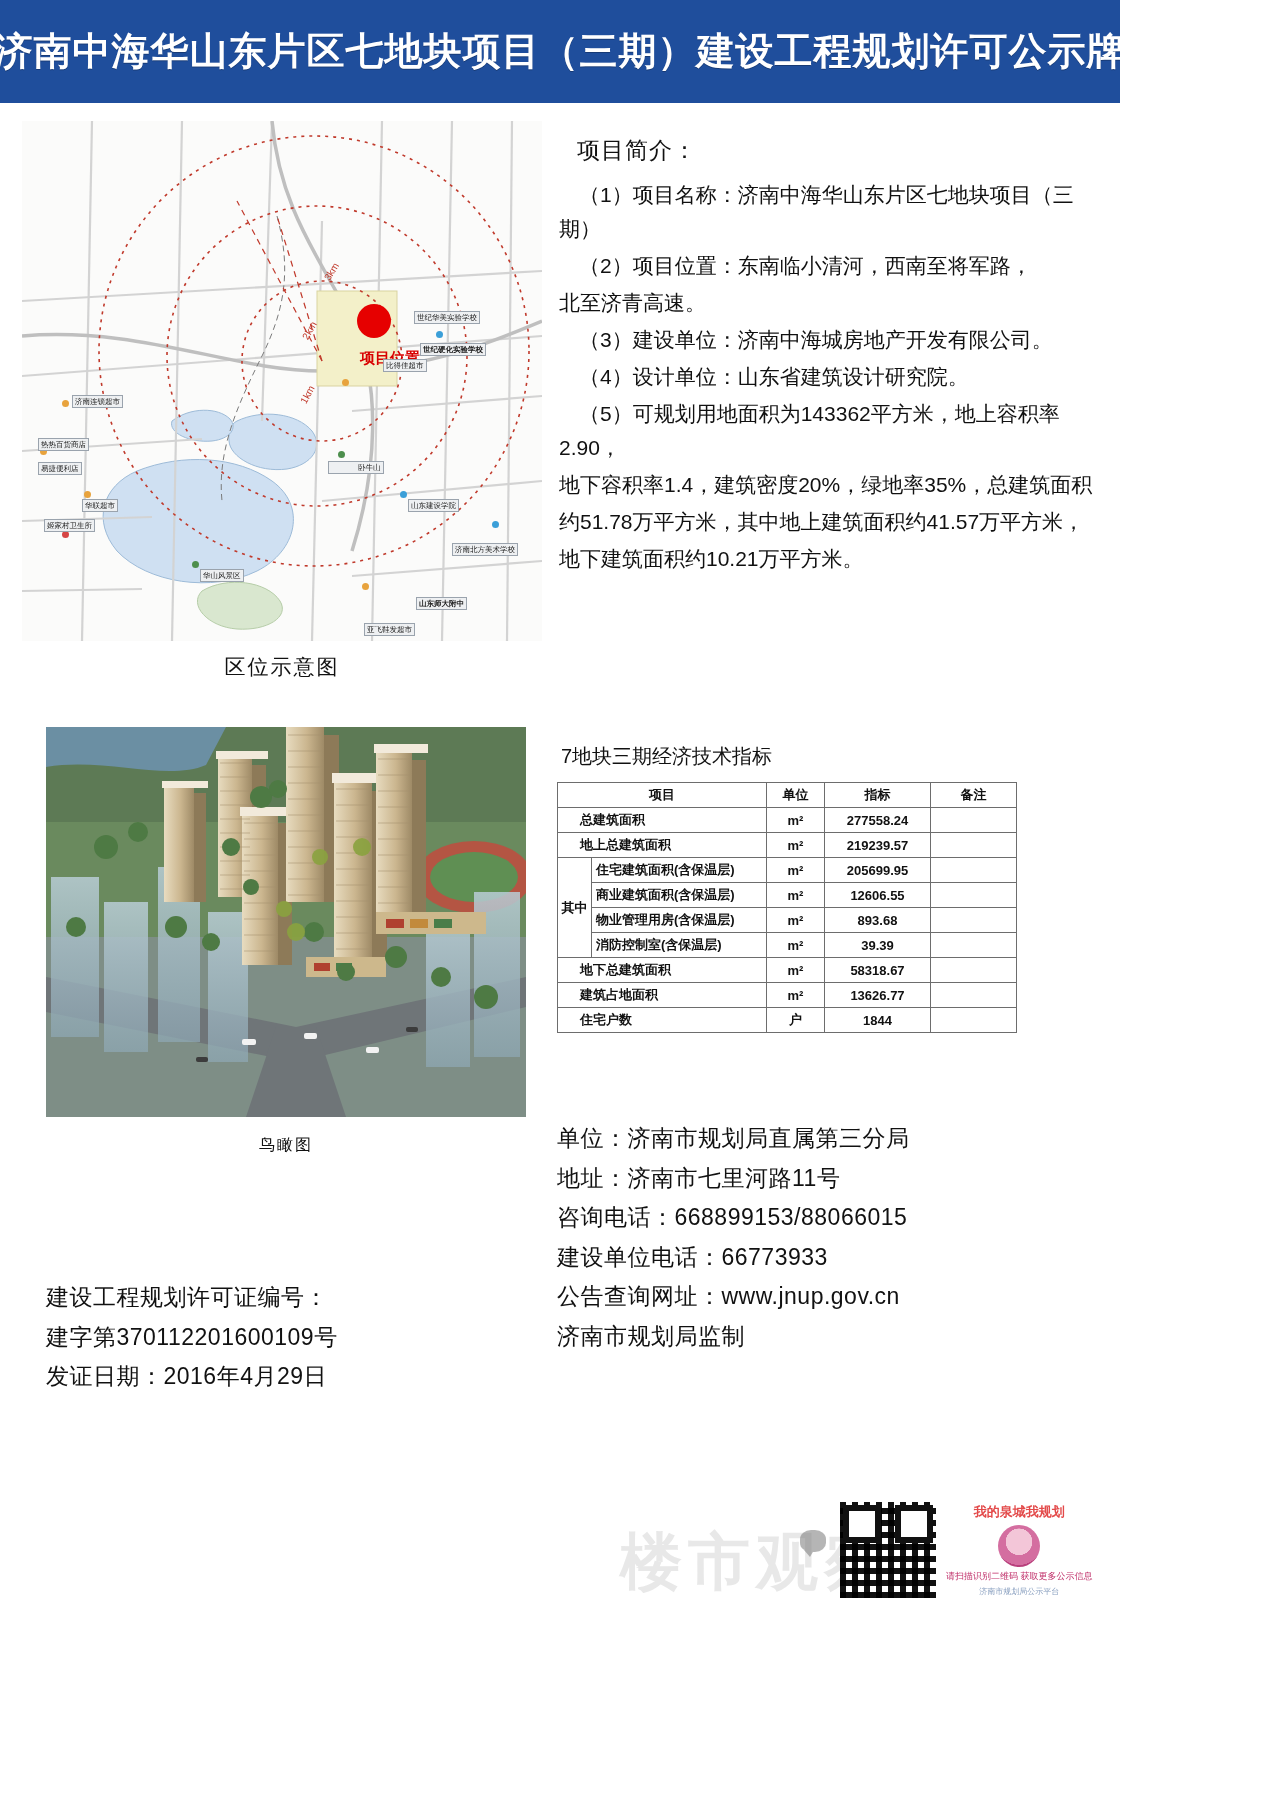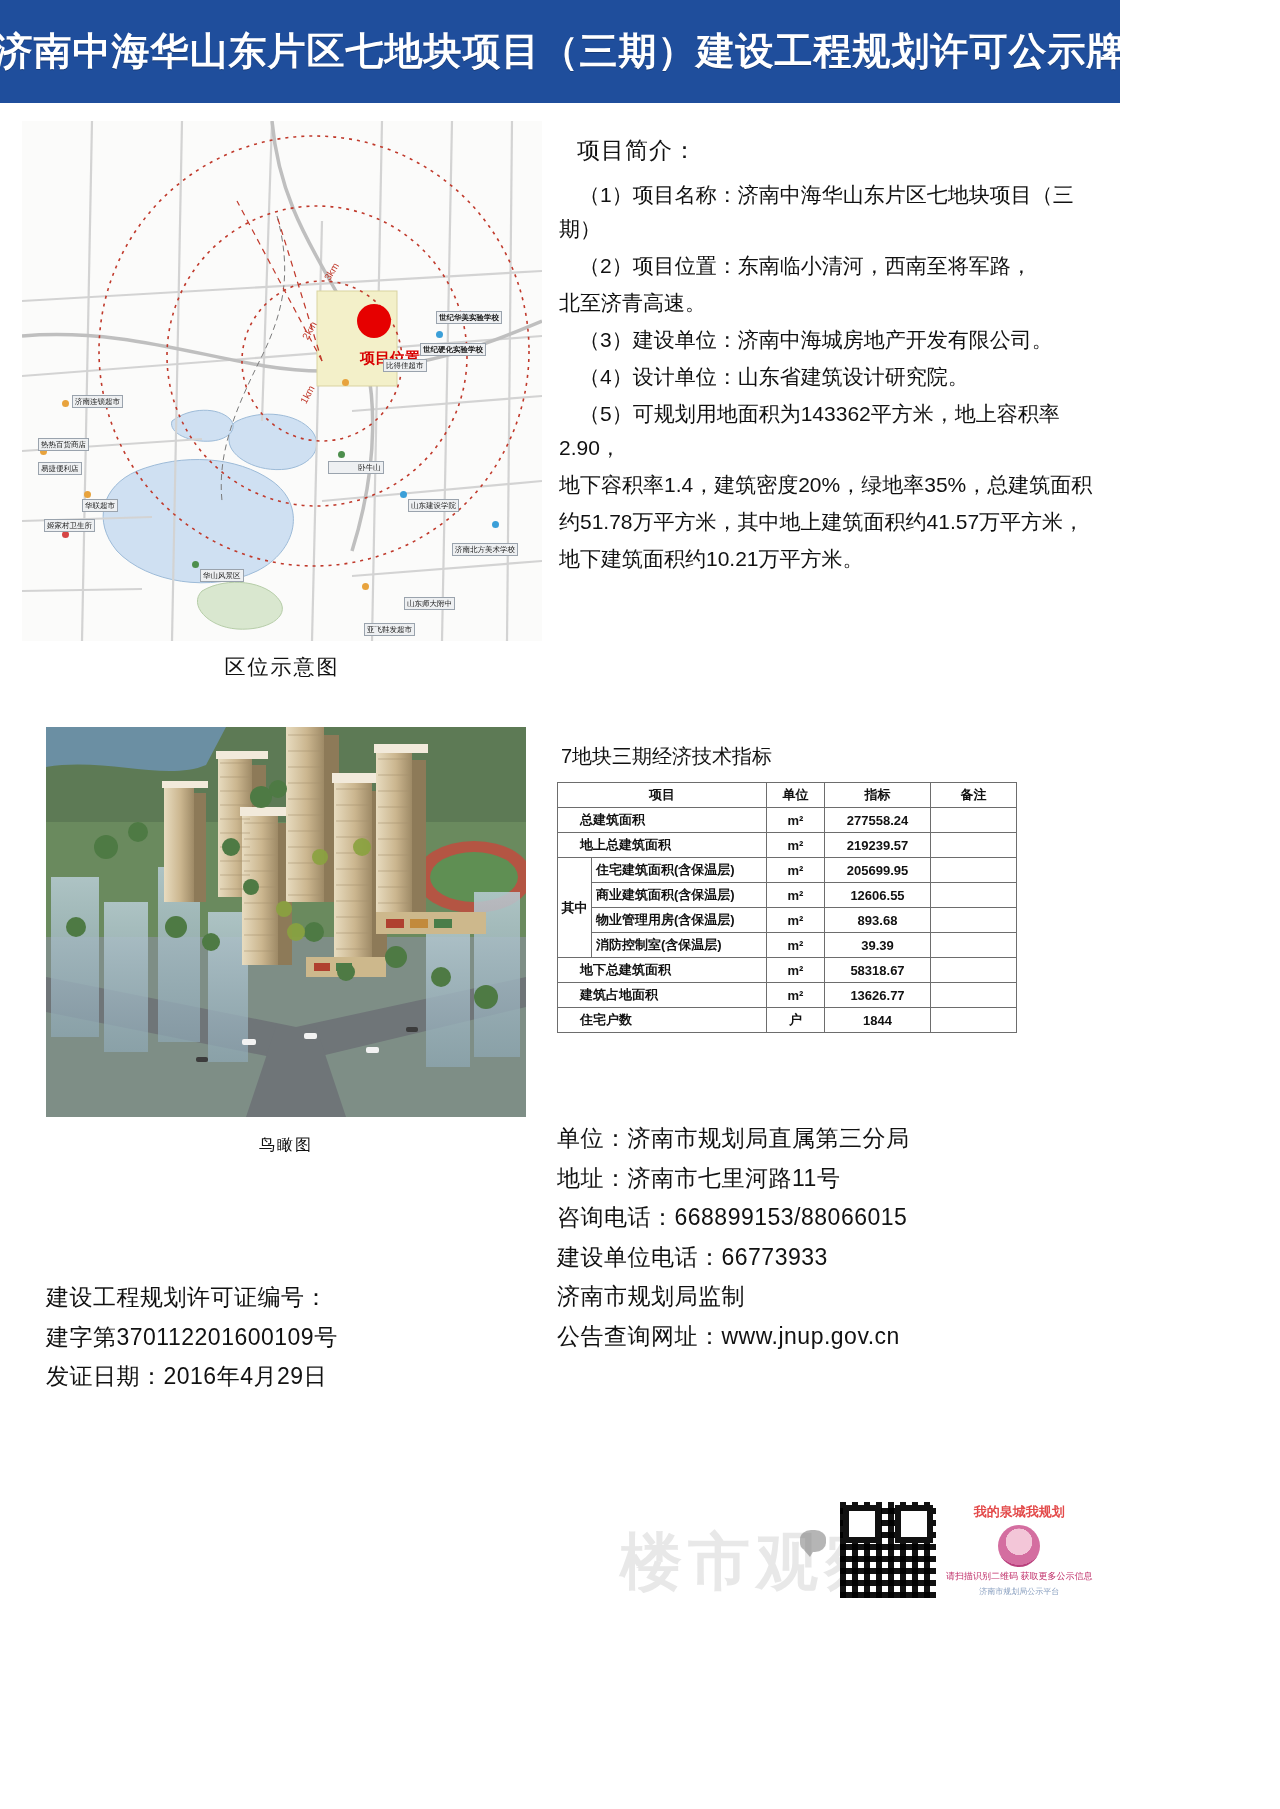--- a/index.html
+++ b/index.html
@@ -251,21 +251,21 @@
 
         <circle cx="352" cy="200" r="17" fill="#e60000"></circle>
       </svg>
 
       <div class="site-label" style="left:338px; top:228px;">项目位置</div>
       <div class="ring-lbl" style="left:300px;top:145px;transform:rotate(-58deg);">3km</div>
       <div class="ring-lbl" style="left:278px;top:204px;transform:rotate(-60deg);">2km</div>
       <div class="ring-lbl" style="left:276px;top:268px;transform:rotate(-62deg);">1km</div>
 
       <div class="poi-dot" style="left:414px;top:210px;background:#3b9fd8;"></div>
-      <div class="poi poi-box" style="left:414px;top:190px;font-weight:bold;">世纪华美实验学校</div>
+      <div class="poi poi-box" style="left:392px;top:190px;">世纪华美实验学校</div>
       <div class="poi poi-box" style="left:398px;top:222px;font-weight:bold;">世纪硬化实验学校</div>
       <div class="poi-dot" style="left:320px;top:258px;background:#e8a33d;"></div>
       <div class="poi poi-box" style="left:324px;top:238px;margin-left:37px;">比得佳超市</div>
       <div class="poi-dot" style="left:40px;top:279px;background:#e8a33d;"></div>
       <div class="poi poi-box" style="left:50px;top:274px;">济南连锁超市</div>
       <div class="poi-dot" style="left:18px;top:327px;background:#e8a33d;"></div>
       <div class="poi poi-box" style="left:16px;top:317px;">热热百货商店</div>
       <div class="poi poi-box" style="left:16px;top:341px;">易捷便利店</div>
       <div class="poi-dot" style="left:62px;top:370px;background:#e8a33d;"></div>
       <div class="poi poi-box" style="left:60px;top:378px;">华联超市</div>
@@ -273,21 +273,21 @@
       <div class="poi poi-box" style="left:22px;top:398px;">姬家村卫生所</div>
       <div class="poi-dot" style="left:316px;top:330px;background:#4d8f4d;"></div>
       <div class="poi poi-box" style="left:306px;top:340px;padding-left:29px;">卧牛山</div>
       <div class="poi-dot" style="left:170px;top:440px;background:#4d8f4d;"></div>
       <div class="poi poi-box" style="left:178px;top:448px;">华山风景区</div>
       <div class="poi-dot" style="left:378px;top:370px;background:#3b9fd8;"></div>
       <div class="poi poi-box" style="left:386px;top:378px;">山东建设学院</div>
       <div class="poi-dot" style="left:470px;top:400px;background:#3b9fd8;"></div>
       <div class="poi poi-box" style="left:430px;top:422px;">济南北方美术学校</div>
       <div class="poi-dot" style="left:340px;top:462px;background:#e8a33d;"></div>
-      <div class="poi poi-box" style="left:382px;top:476px;">山东师大附中</div>
+      <div class="poi poi-box" style="left:394px;top:476px;font-weight:bold;">山东师大附中</div>
       <div class="poi poi-box" style="left:342px;top:502px;">亚飞鞋发超市</div>
 
     </div>
     <div class="map-caption">区位示意图</div>
   </div>
 
   <div class="intro-col">
     <div class="intro-head">项目简介：</div>
     <p class="intro-p indent">（1）项目名称：济南中海华山东片区七地块项目（三期）</p>
     <p class="intro-p indent">（2）项目位置：东南临小清河，西南至将军路，</p>
@@ -497,22 +497,22 @@
           <td class="c-note"></td>
         </tr>
       </tbody>
     </table>
 
     <div style="margin-top:86px;">
       <div class="contact-line">单位：济南市规划局直属第三分局</div>
       <div class="contact-line">地址：济南市七里河路11号</div>
       <div class="contact-line">咨询电话：668899153/88066015</div>
       <div class="contact-line">建设单位电话：66773933</div>
+      <div class="contact-line">公告查询网址：www.jnup.gov.cn</div>
       <div class="contact-line">济南市规划局监制</div>
-      <div class="contact-line">公告查询网址：www.jnup.gov.cn</div>
     </div>
   </div>
 </div>
 
 <div style="position:absolute; left:46px; top:1278px; width:520px;">
   <div class="lic-line">建设工程规划许可证编号：</div>
   <div class="lic-line">建字第370112201600109号</div>
   <div class="lic-line">发证日期：2016年4月29日</div>
 </div>
 

